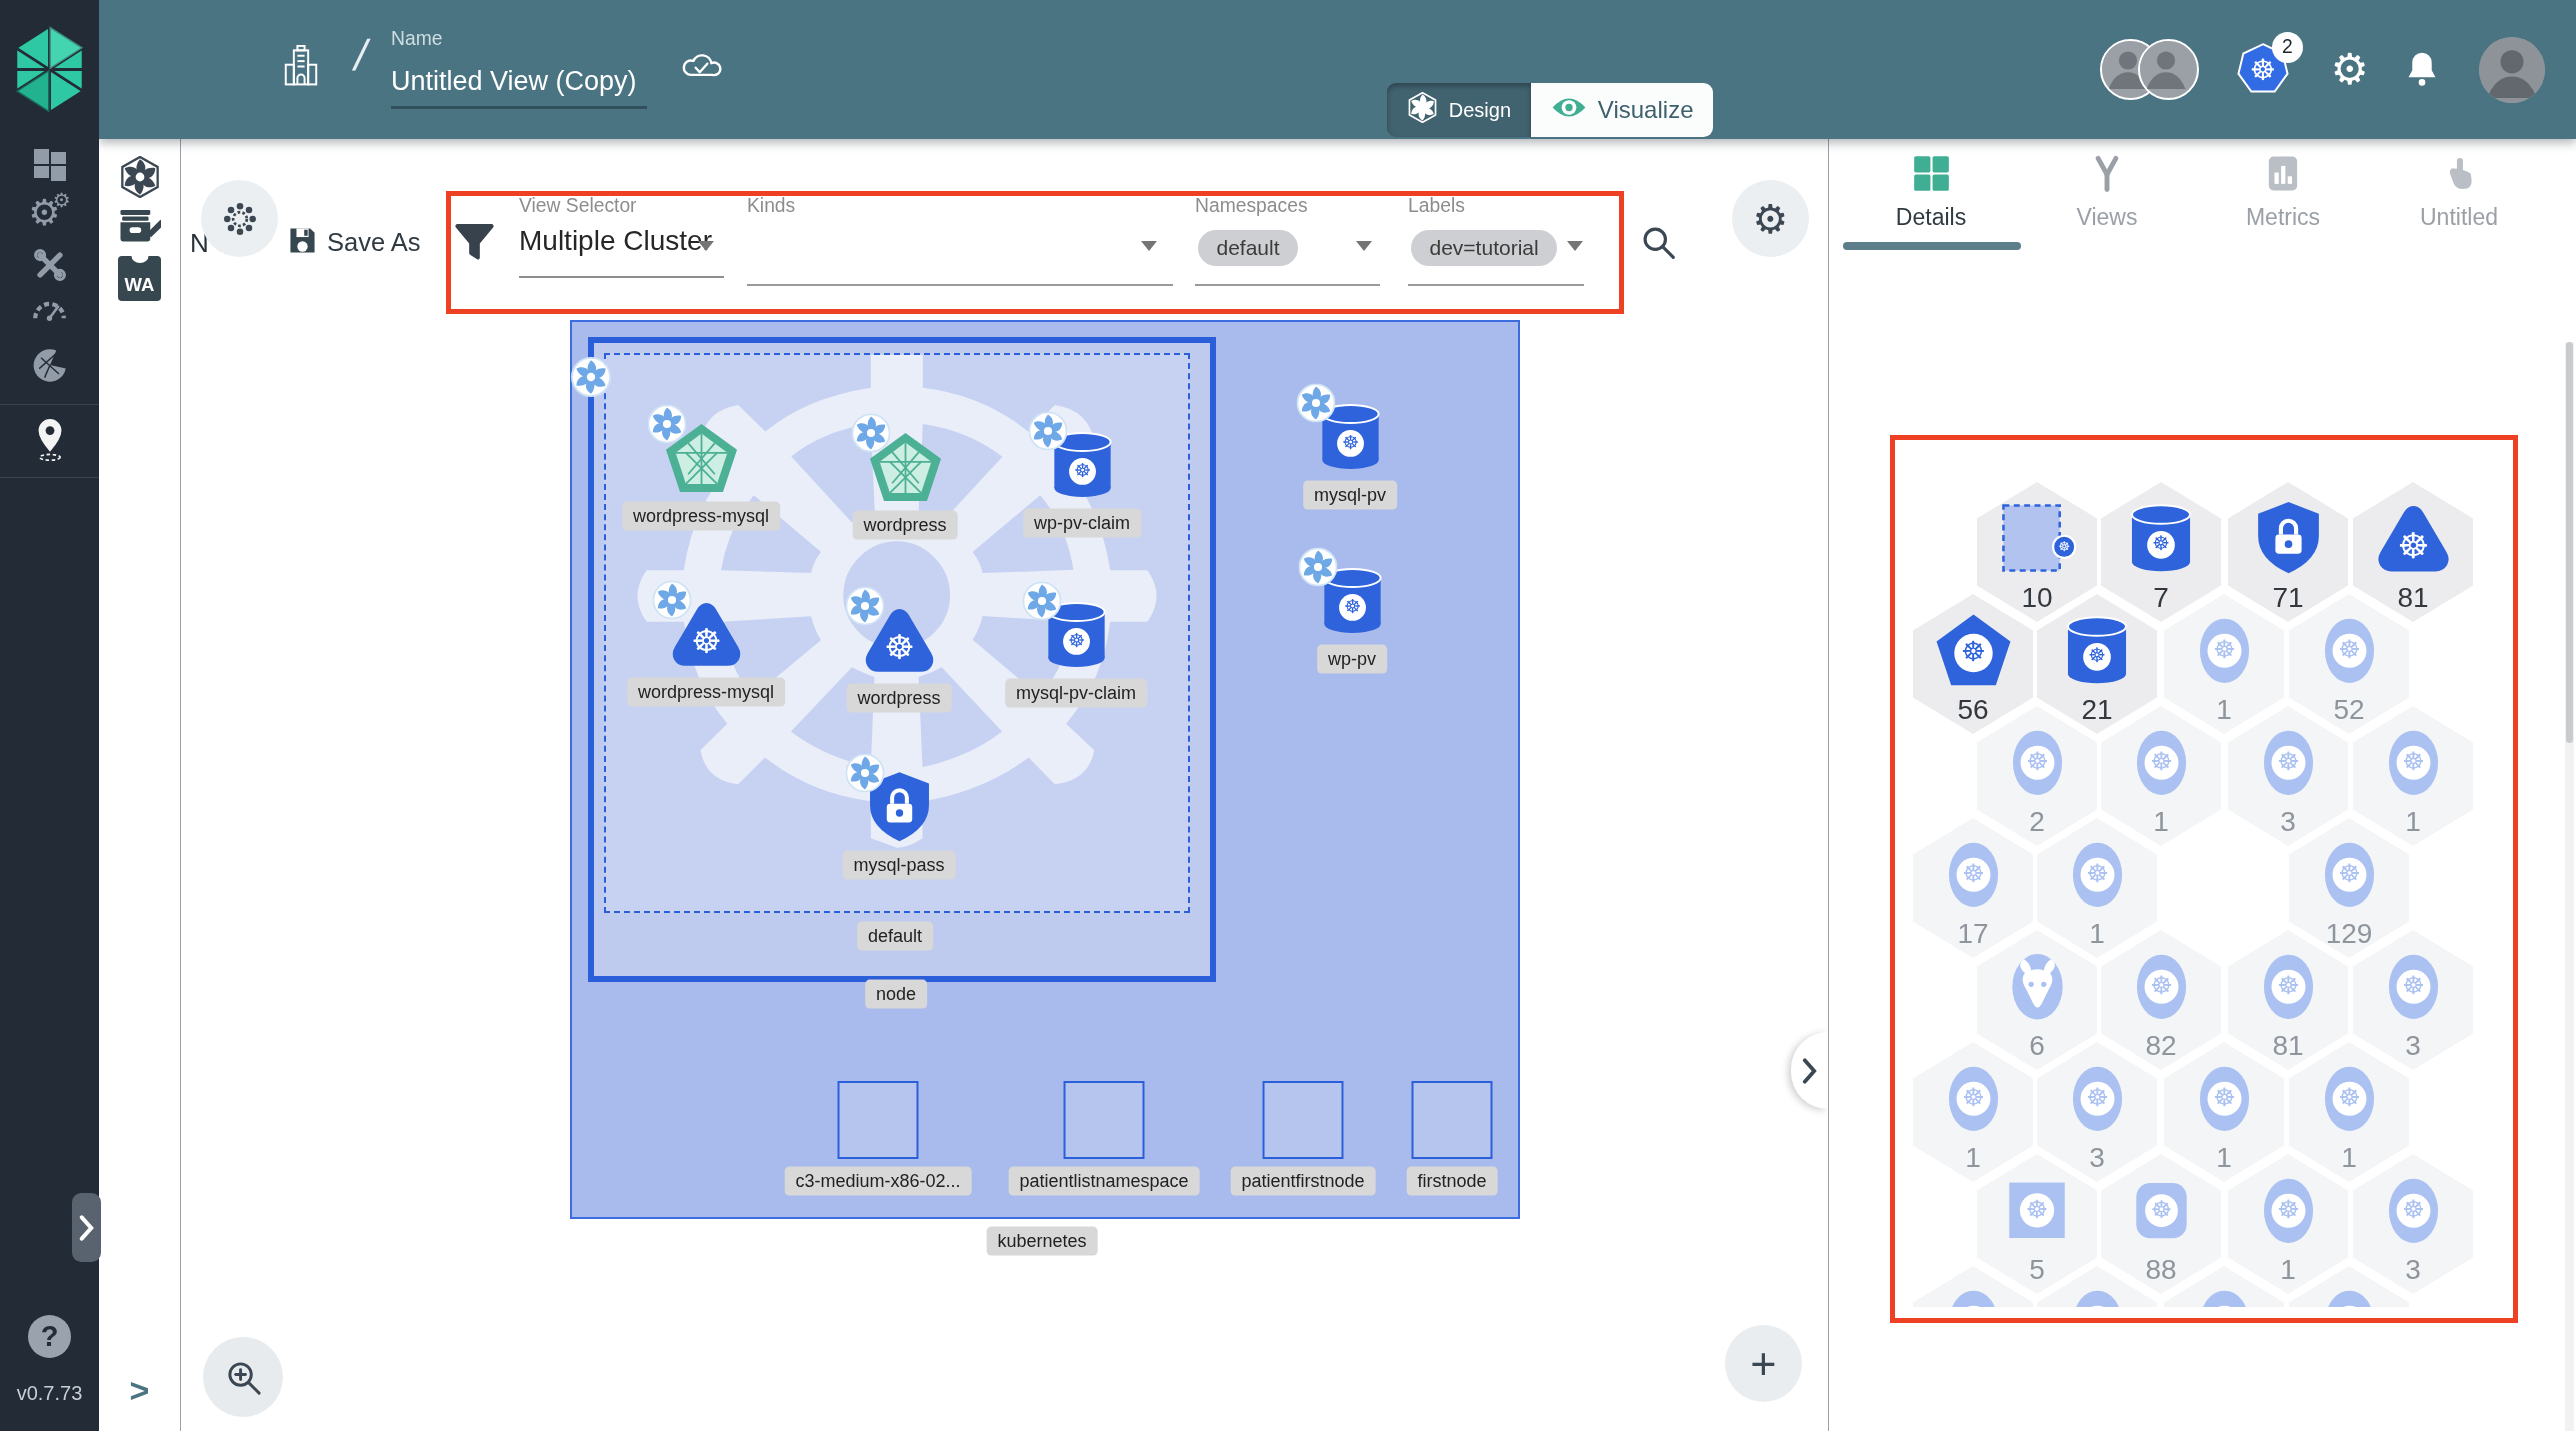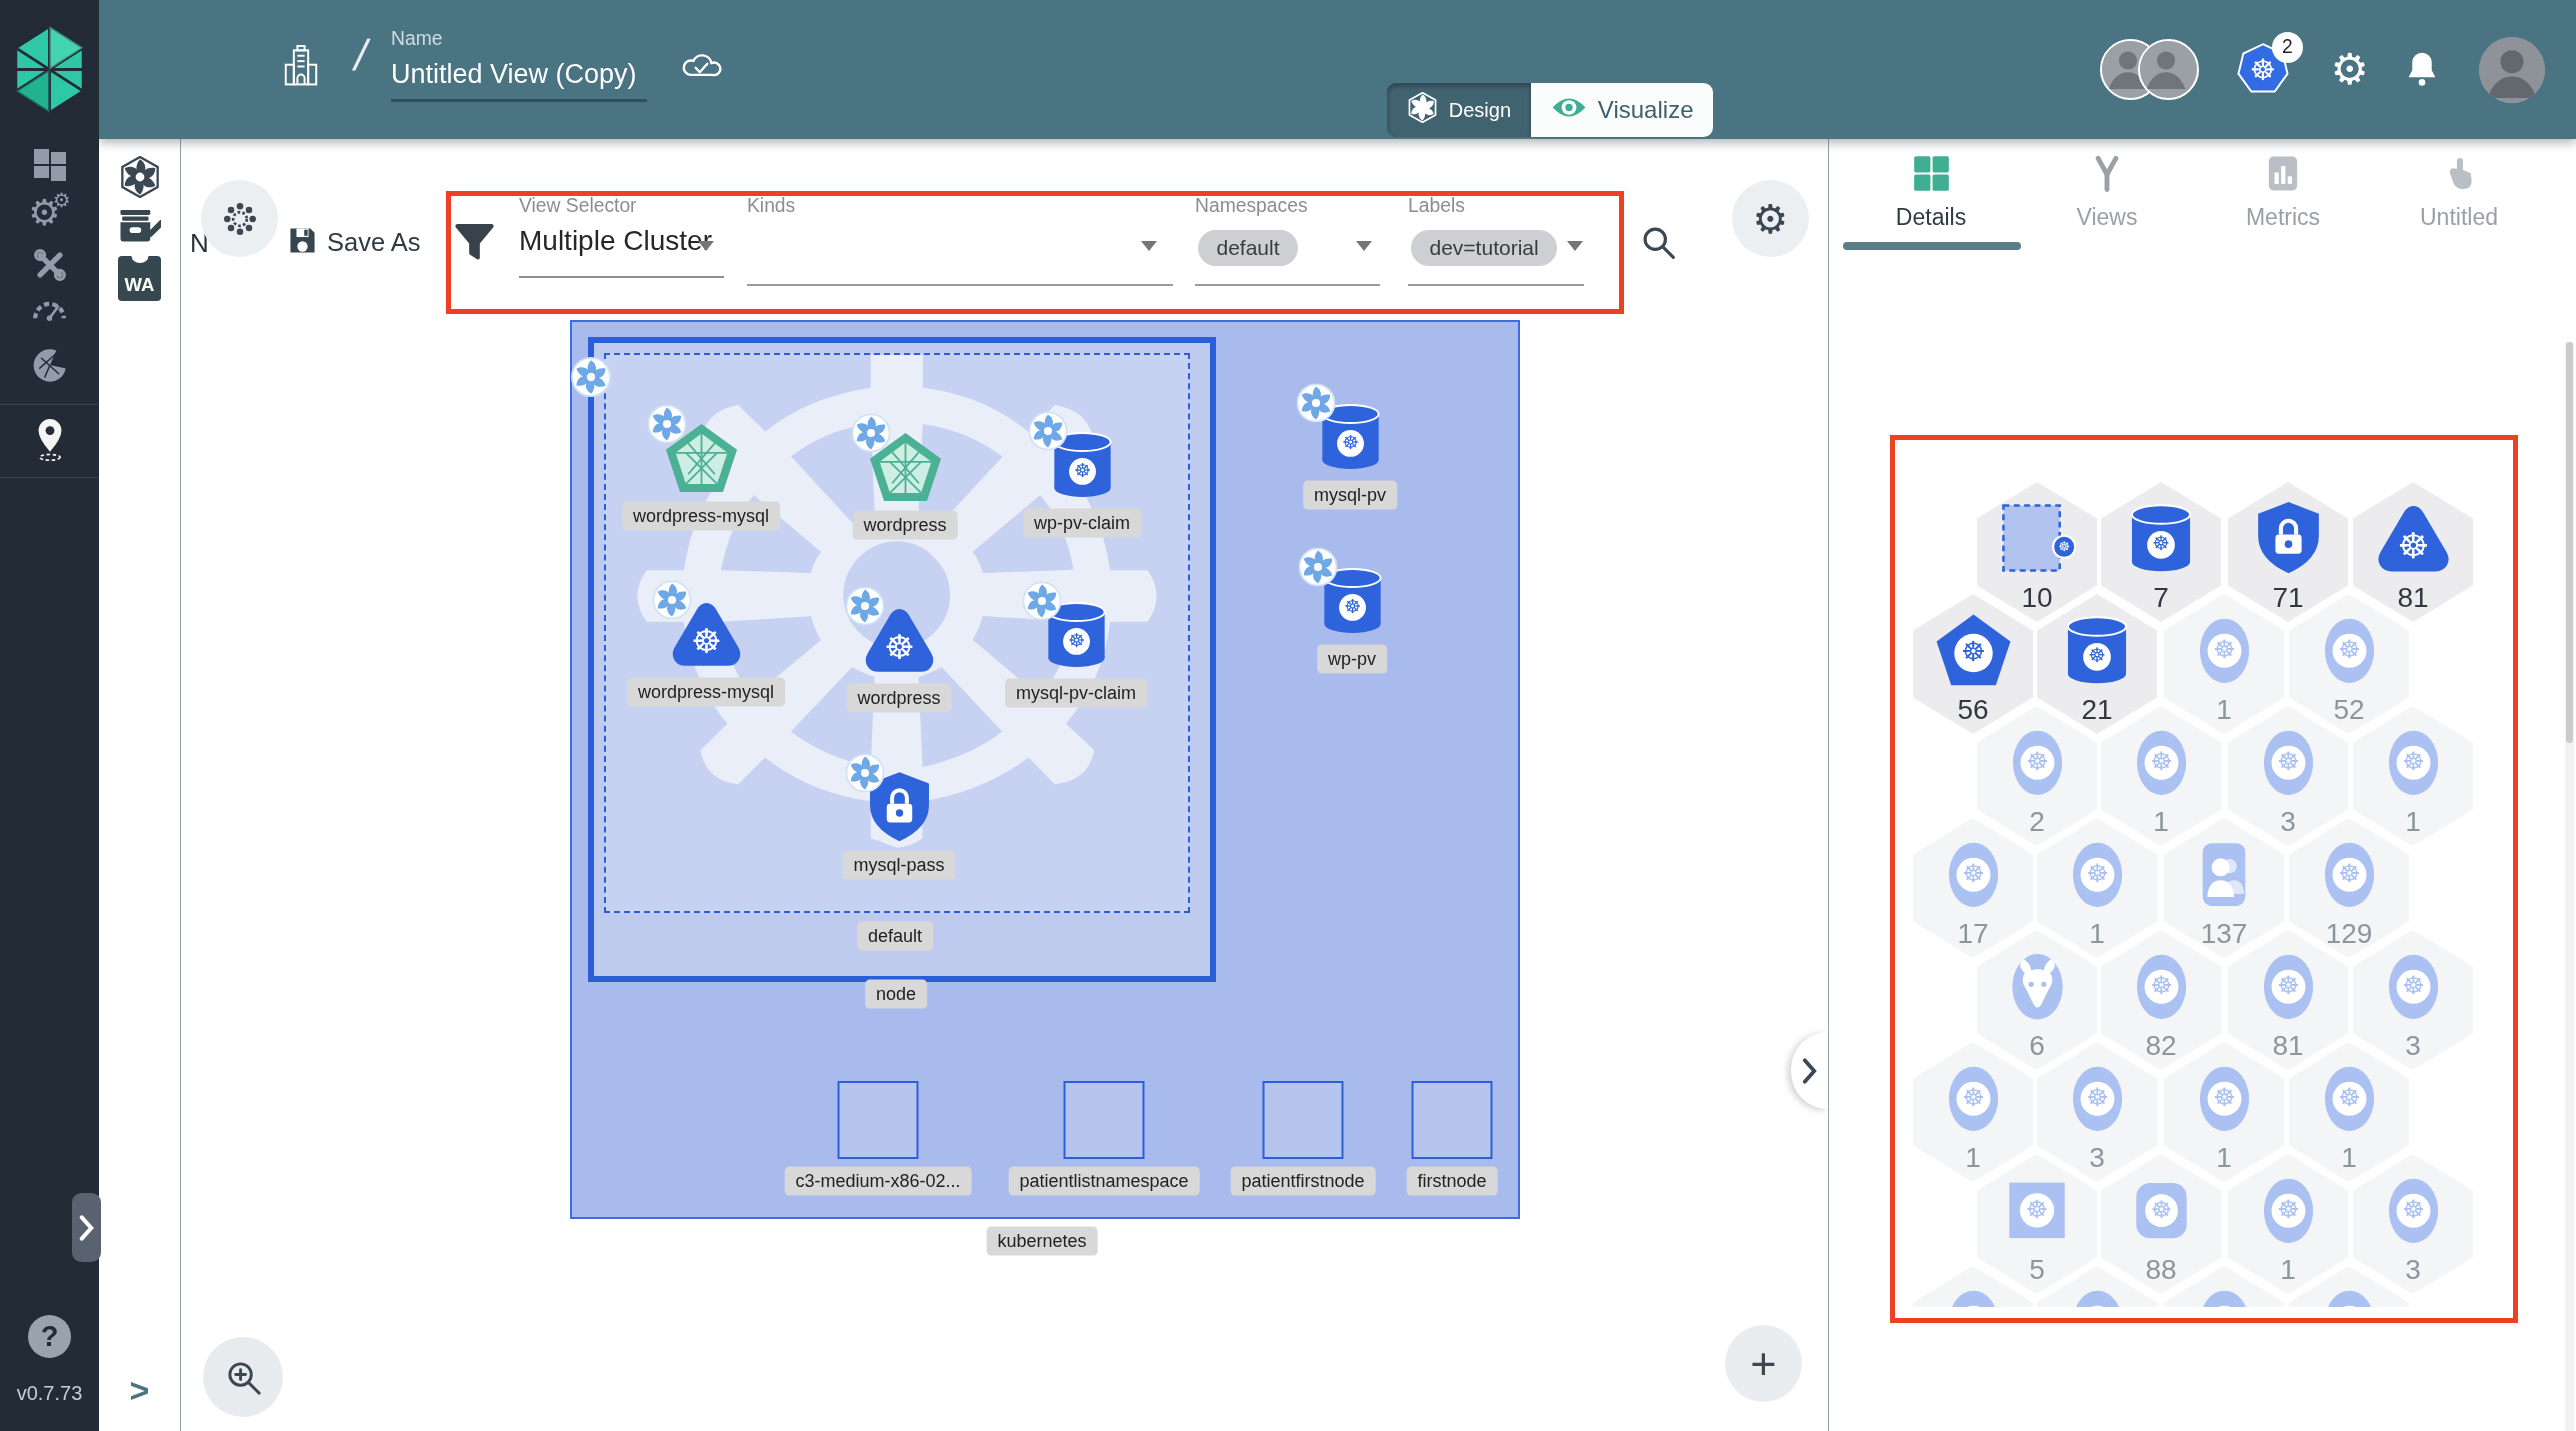--- a/index.html
+++ b/index.html
@@ -11,21 +11,21 @@
   }
   #app{position:absolute;inset:0;}
 
   
   .header{position:absolute;left:99px;top:0;width:2477px;height:139px;background:#4b7482;
     box-shadow:0 3.9px 9.3px rgba(40,50,60,.35);z-index:30;}
   .hdr-building{position:absolute;left:184px;top:45px;}
   .hdr-slash{position:absolute;left:256px;top:31px;font-size:43px;font-weight:300;color:#e8eff2;transform:skewX(-12deg);}
   .name-block{position:absolute;left:292px;top:28px;}
   .name-label{font-size:19.3px;color:#cfdde3;}
-  .name-value{margin-top:9px;font-size:27px;color:#ffffff;width:256px;}
+  .name-value{margin-top:16px;font-size:27px;color:#ffffff;width:256px;}
   .name-underline{margin-top:9.3px;width:256px;height:2.3px;background:#30505c;}
   .hdr-cloud{position:absolute;left:581px;top:48px;}
 
   .seg{position:absolute;left:1288px;top:83px;height:54px;display:flex;border-radius:9.3px;
     box-shadow:inset 0 2.3px 4.6px rgba(0,0,0,.25);}
   .seg-design{display:flex;align-items:center;gap:10.8px;padding:0 20px;background:#41626f;
     border-radius:9.3px 0 0 9.3px;box-shadow:inset 0 3.1px 5.4px rgba(0,0,0,.30);cursor:pointer;}
   .seg-design span{color:#ffffff;font-size:20px;}
   .seg-visualize{display:flex;align-items:center;gap:10.8px;padding:0 20px;background:#fbfdfd;
     border-radius:0 9.3px 9.3px 0;cursor:pointer;}
@@ -810,32 +810,20 @@
       <div class="hex t-light" style="left: 142px; top: 378px;">
         <span class="hic">
           <svg width="63" viewBox="0 0 100 120">
       <ellipse cx="50" cy="60" rx="39" ry="51" fill="#aac1f2"></ellipse>
       <circle cx="50" cy="60" r="27" fill="#fff"></circle>
             <text x="50" y="72" text-anchor="middle" font-size="40" fill="#aac1f2" font-family="DejaVu Sans">☸</text>
           </svg>
         </span>
     <span class="hcount light">1</span>
       </div>
-      <div class="hex t-light" style="left: 269px; top: 378px;">
-        <span class="hic">
-          <svg width="56" viewBox="0 0 100 120">
-      <rect x="12" y="4" width="76" height="112" rx="16" fill="#aac1f2"></rect>
-      <circle cx="60" cy="45" r="13" fill="#dfe8fa"></circle>
-            <path d="M48 96 q2 -26 20 -26 q16 0 18 24 z" fill="#dfe8fa"></path>
-      <circle cx="44" cy="47" r="16" fill="#fff"></circle>
-            <path d="M20 100 q2 -30 24 -30 q22 0 24 30 z" fill="#fff"></path>
-          </svg>
-        </span>
-    <span class="hcount light">137</span>
-      </div>
       <div class="hex t-light" style="left: 394px; top: 378px;">
         <span class="hic">
           <svg width="63" viewBox="0 0 100 120">
       <ellipse cx="50" cy="60" rx="39" ry="51" fill="#aac1f2"></ellipse>
       <circle cx="50" cy="60" r="27" fill="#fff"></circle>
             <text x="50" y="72" text-anchor="middle" font-size="40" fill="#aac1f2" font-family="DejaVu Sans">☸</text>
           </svg>
         </span>
     <span class="hcount light">129</span>
       </div>

